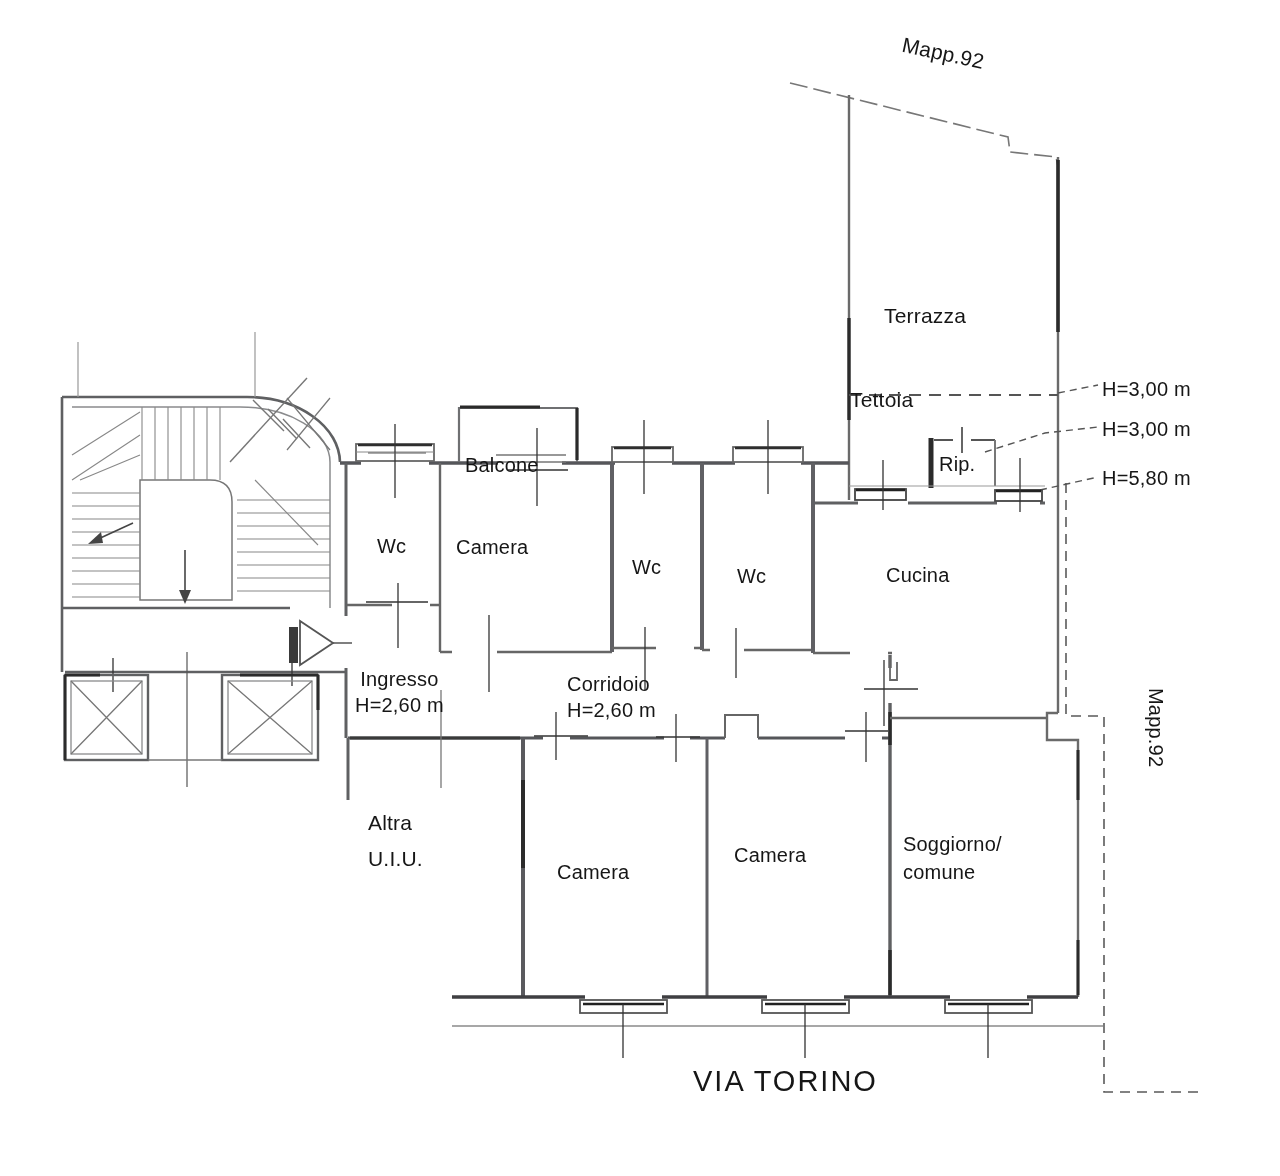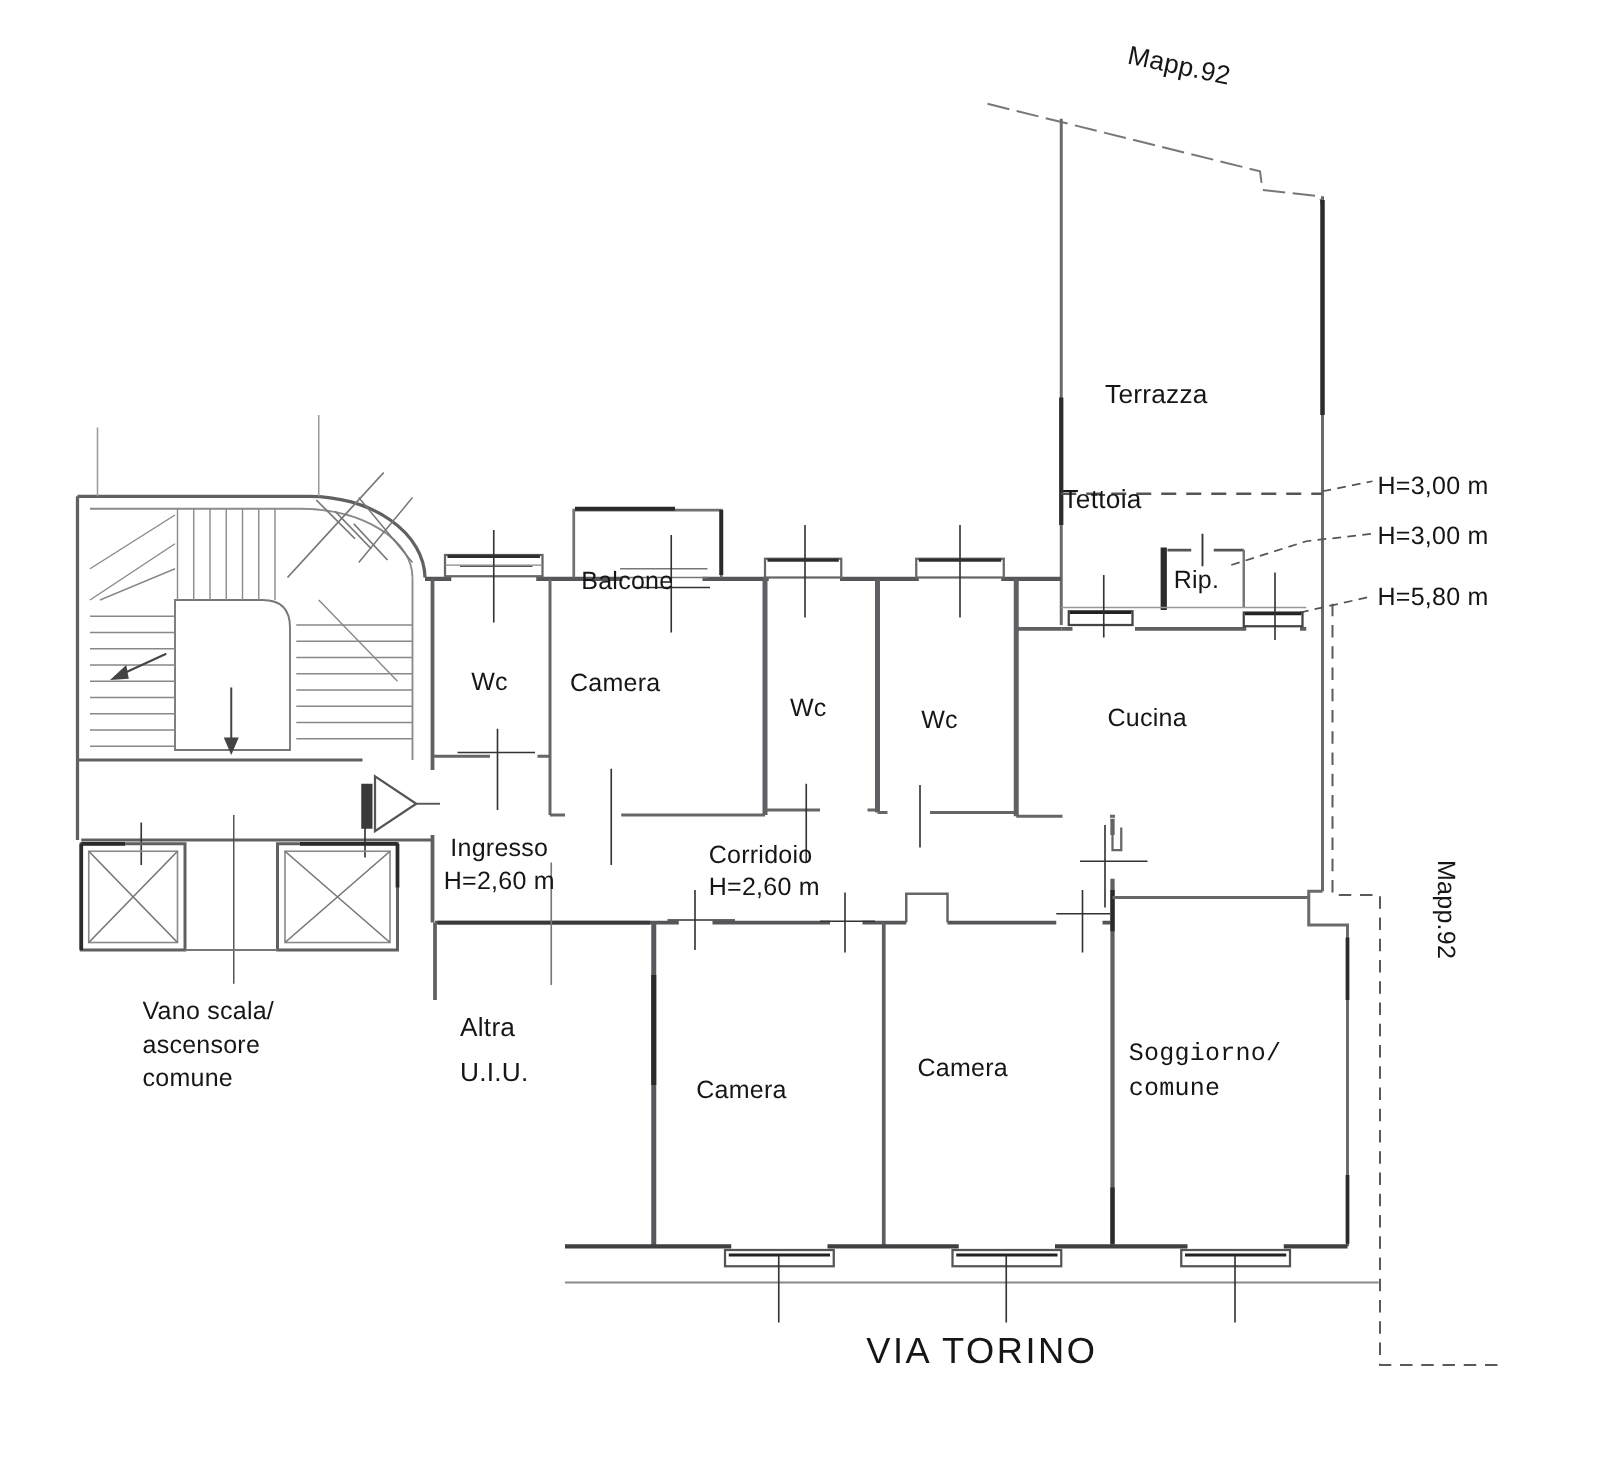--- a/index.html
+++ b/index.html
@@ -17,21 +17,21 @@
     font-size:20px;
     line-height:24px;
     white-space:nowrap;
     letter-spacing:0.2px;
   }
   .big{font-size:29px;letter-spacing:2px;}
   .mid{font-size:21px;}
   .multi{line-height:26px;}
   .multi-wide{line-height:27px;}
   .multi-air{line-height:36px;}
-  .multi-sog{line-height:28px;font-family:Liberation Mono, monospace;}
+  .multi-sog{line-height:28px;}
   .rot-slight{transform:rotate(12deg);transform-origin:0 0;}
   .rot-right{transform:rotate(90deg);transform-origin:0 0;}
 </style>
 </head>
 <body>
 
 <div class="plan">
 
   <svg width="1280" height="1176" viewBox="0 0 1280 1176">
 
@@ -234,25 +234,20 @@
 
   <div class="lbl multi" style="left:355px;top:666px;text-align:center;">
     <div>Ingresso</div>
     <div>H=2,60 m</div>
   </div>
   <div class="lbl multi" style="left:567px;top:671px;">
     <div>Corridoio</div>
     <div>H=2,60 m</div>
   </div>
 
-  <div class="lbl multi-wide" style="left:114px;top:796px;">
-    <div>Vano scala/</div>
-    <div>ascensore</div>
-    <div>comune</div>
-  </div>
 
   <div class="lbl multi-air mid" style="left:368px;top:805px;">
     <div>Altra</div>
     <div>U.I.U.</div>
   </div>
 
   <div class="lbl" style="left:557px;top:860px;">Camera</div>
   <div class="lbl" style="left:734px;top:843px;">Camera</div>
 
   <div class="lbl multi-sog" style="left:903px;top:830px;">

